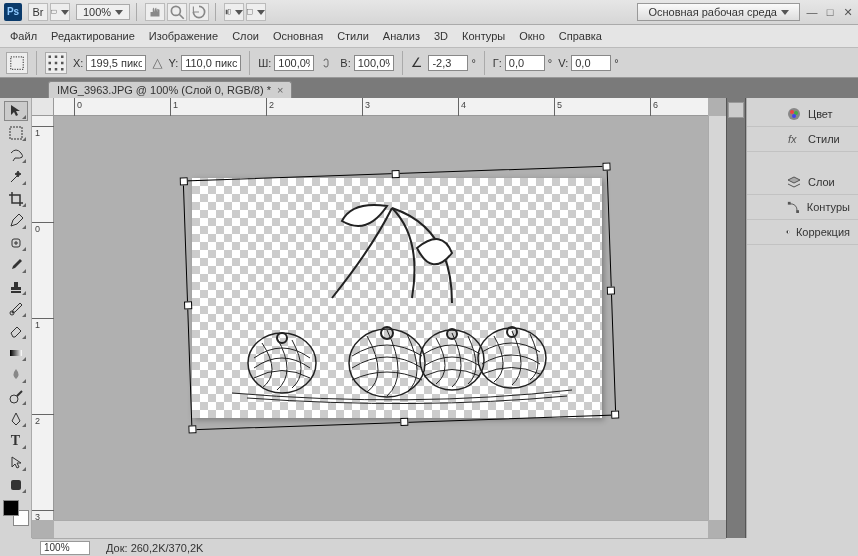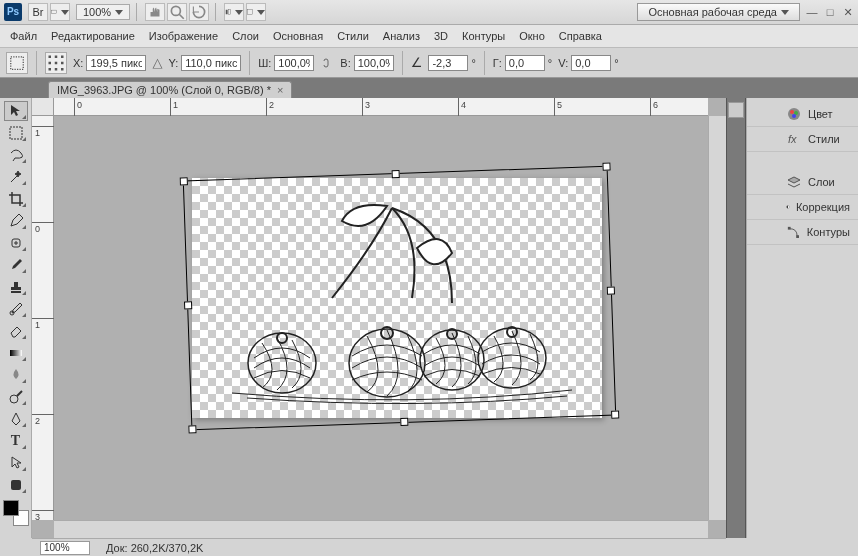--- a/index.html
+++ b/index.html
@@ -452,35 +452,35 @@
           <svg viewBox="0 0 16 16">
             <path d="M2 6l6-3 6 3-6 3z" fill="#aaa" stroke="#555"></path>
             <path d="M2 10l6 3 6-3" fill="none" stroke="#555"></path>
           </svg>
         </span>
         <span>Слои</span>
       </div>
     <div class="panel-item">
         <span class="pi">
           <svg viewBox="0 0 16 16">
-            <circle cx="8" cy="8" r="6" fill="#333"></circle>
-            <path d="M8 2a6 6 0 0 1 0 12z" fill="#eee"></path>
-          </svg>
-        </span>
-        <span>Коррекция</span>
-      </div>
-    <div class="panel-item">
-        <span class="pi">
-          <svg viewBox="0 0 16 16">
             <rect x="2" y="2" width="3" height="3" fill="#555"></rect>
             <rect x="11" y="11" width="3" height="3" fill="#555"></rect>
             <path d="M4 4q8 0 8 8" fill="none" stroke="#555"></path>
           </svg>
         </span>
         <span>Контуры</span>
       </div>
+    <div class="panel-item">
+        <span class="pi">
+          <svg viewBox="0 0 16 16">
+            <circle cx="8" cy="8" r="6" fill="#333"></circle>
+            <path d="M8 2a6 6 0 0 1 0 12z" fill="#eee"></path>
+          </svg>
+        </span>
+        <span>Коррекция</span>
+      </div>
   </div>
 </div>
 
 <div class="statusbar">
   <input value="100%" style="">
   <span><span>Док:</span> <span>260,2K/370,2K</span></span>
 </div>
 
 </body></html>

